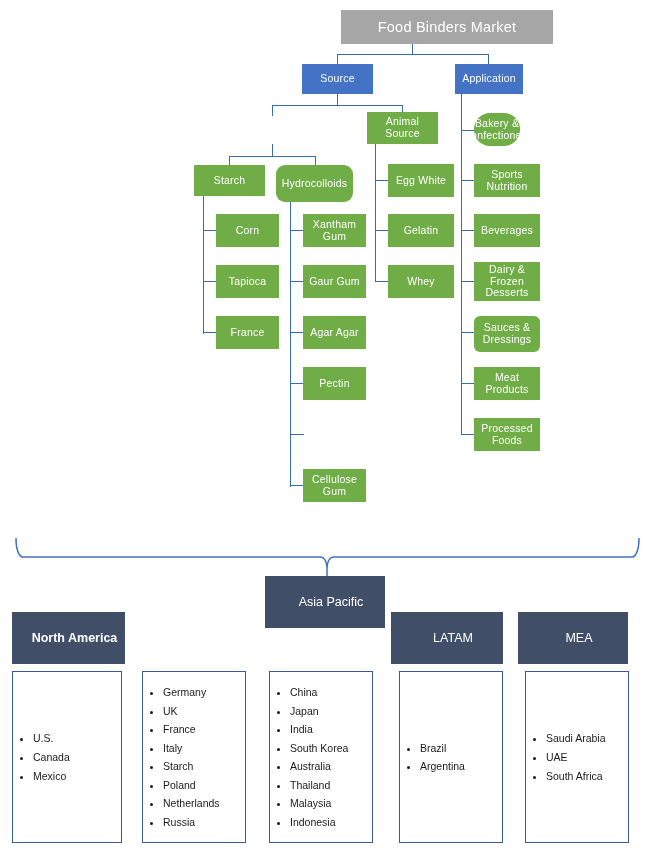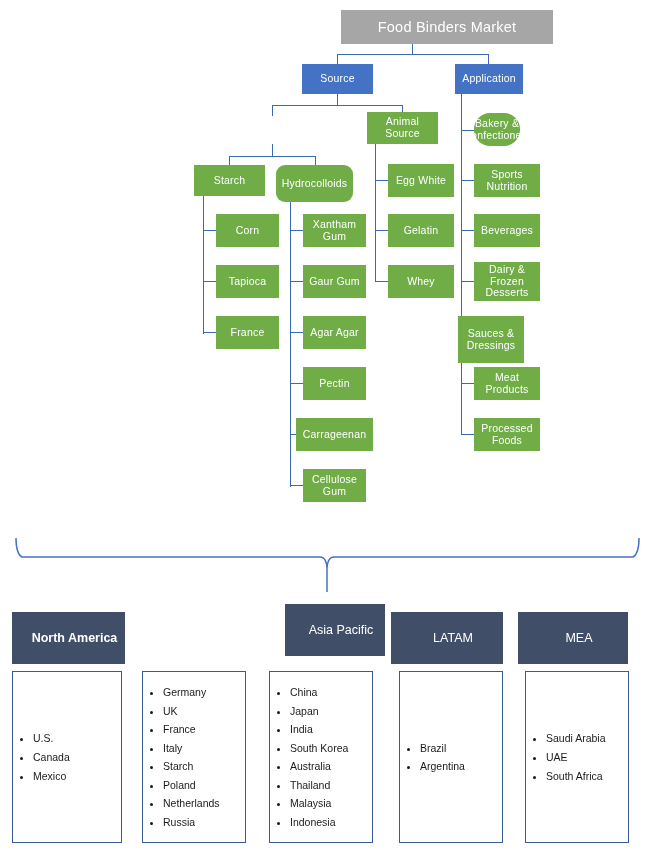--- a/index.html
+++ b/index.html
@@ -112,32 +112,31 @@
   <div class="node green" style="left:276px;top:165px;width:77px;height:37px;border-radius:9px;">Hydrocolloids</div>
 
   <div class="node green" style="left:216px;top:214px;width:63px;height:33px;">Corn</div>
   <div class="node green" style="left:216px;top:265px;width:63px;height:33px;">Tapioca</div>
   <div class="node green" style="left:216px;top:316px;width:63px;height:33px;">France</div>
 
   <div class="node green" style="left:303px;top:214px;width:63px;height:33px;">Xantham<br>Gum</div>
   <div class="node green" style="left:303px;top:265px;width:63px;height:33px;">Gaur Gum</div>
   <div class="node green" style="left:303px;top:316px;width:63px;height:33px;">Agar Agar</div>
   <div class="node green" style="left:303px;top:367px;width:63px;height:33px;">Pectin</div>
-  <div class="node green" style="left:296px;top:418px;width:77px;height:33px;">Carrageenan</div>
   <div class="node green" style="left:303px;top:469px;width:63px;height:33px;">Cellulose<br>Gum</div>
 
   <div class="node green" style="left:388px;top:164px;width:66px;height:33px;">Egg  White</div>
   <div class="node green" style="left:388px;top:214px;width:66px;height:33px;">Gelatin</div>
   <div class="node green" style="left:388px;top:265px;width:66px;height:33px;">Whey</div>
 
   <div class="node green" style="left:474px;top:113px;width:46px;height:33px;border-radius:16px;">Bakery &amp;<br>Confectionery</div>
   <div class="node green" style="left:474px;top:164px;width:66px;height:33px;">Sports<br>Nutrition</div>
   <div class="node green" style="left:474px;top:214px;width:66px;height:33px;">Beverages</div>
   <div class="node green" style="left:474px;top:262px;width:66px;height:39px;">Dairy &amp;<br>Frozen<br>Desserts</div>
-  <div class="node green" style="left:458px;top:316px;width:66px;height:47px;">Sauces &amp;<br>Dressings</div>
+  <div class="node green" style="left:474px;top:316px;width:66px;height:36px;border-radius:6px;">Sauces &amp;<br>Dressings</div>
   <div class="node green" style="left:474px;top:367px;width:66px;height:33px;">Meat<br>Products</div>
   <div class="node green" style="left:474px;top:418px;width:66px;height:33px;">Processed<br>Foods</div>
 
   <svg id="brace" viewBox="0 0 655 56">
     <path d="M16,2 C16,12 18,19 22,21 L320,21 C325,21 327,27 327,32 L327,56
              M327,32 C327,27 329,21 334,21 L633,21 C637,19 639,12 639,2" fill="none" stroke="#4472c4" stroke-width="1.5"></path>
   </svg>
 
   <div class="reg-head bold" style="left:12px;top:612px;width:113px;">North America</div>
   <div class="reg-body" style="left:12px;top:671px;width:110px;height:172px;">
@@ -154,21 +153,21 @@
         <li>UK</li>
         <li>France</li>
         <li>Italy</li>
         <li>Starch</li>
         <li>Poland</li>
         <li>Netherlands</li>
         <li>Russia</li>
       </ul>
   </div>
 
-  <div class="reg-head" style="left:265px;top:604px;width:100px;margin-left:20px;">Asia Pacific</div>
+  <div class="reg-head" style="left:265px;top:576px;width:120px;">Asia Pacific</div>
   <div class="reg-body" style="left:269px;top:671px;width:104px;height:172px;">
     <ul>
         <li>China</li>
         <li>Japan</li>
         <li>India</li>
         <li>South Korea</li>
         <li>Australia</li>
         <li>Thailand</li>
         <li>Malaysia</li>
         <li>Indonesia</li>

